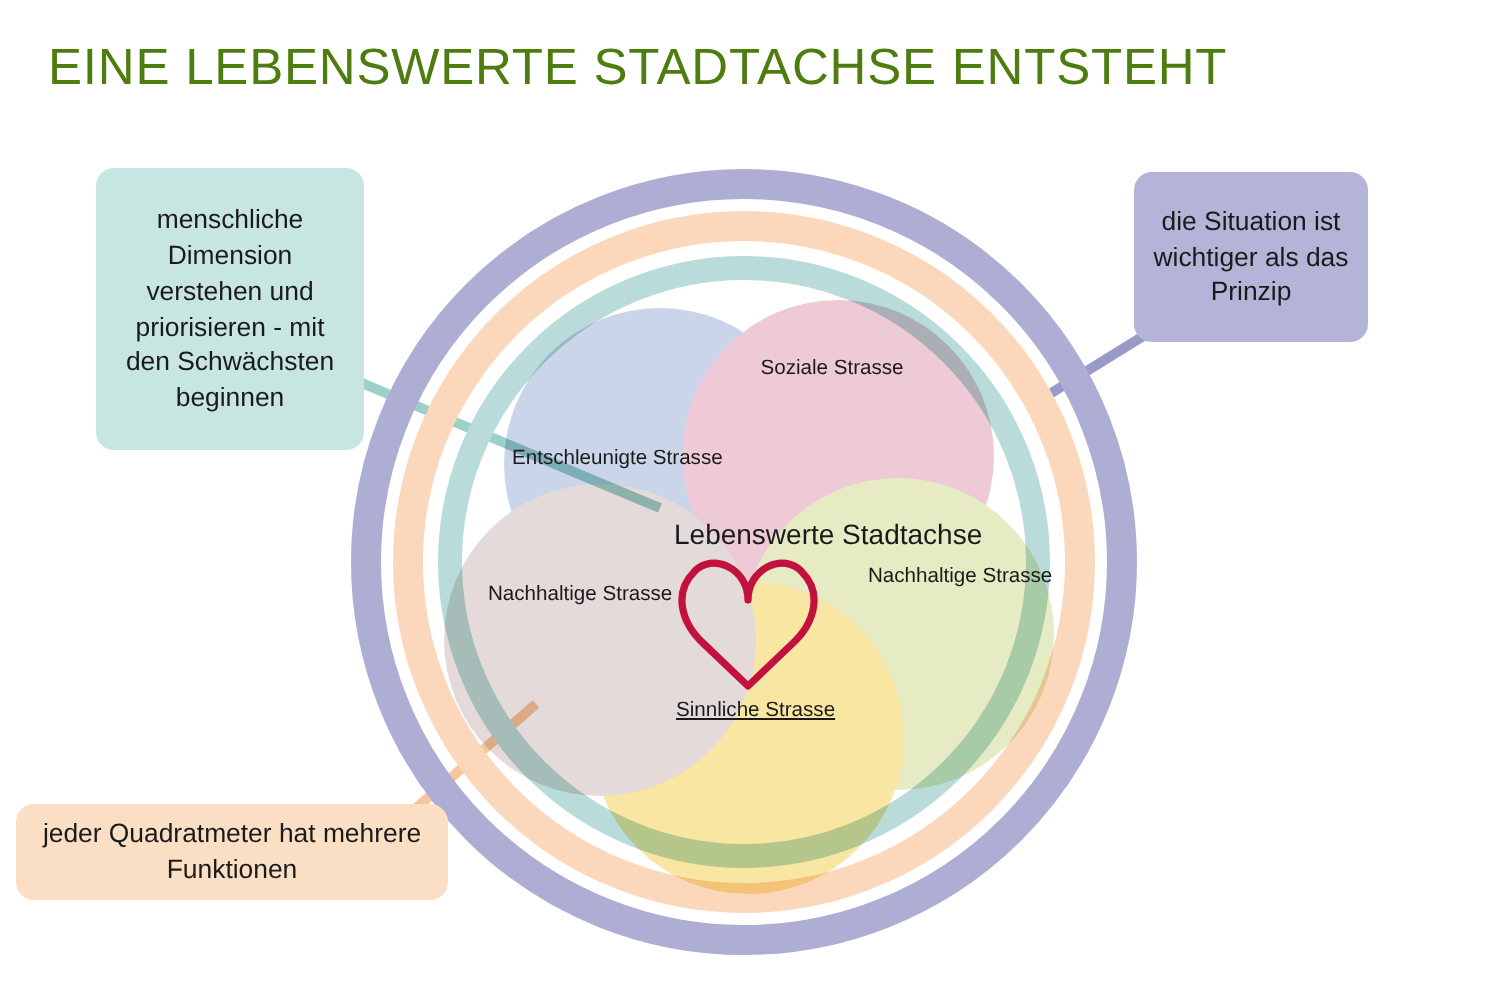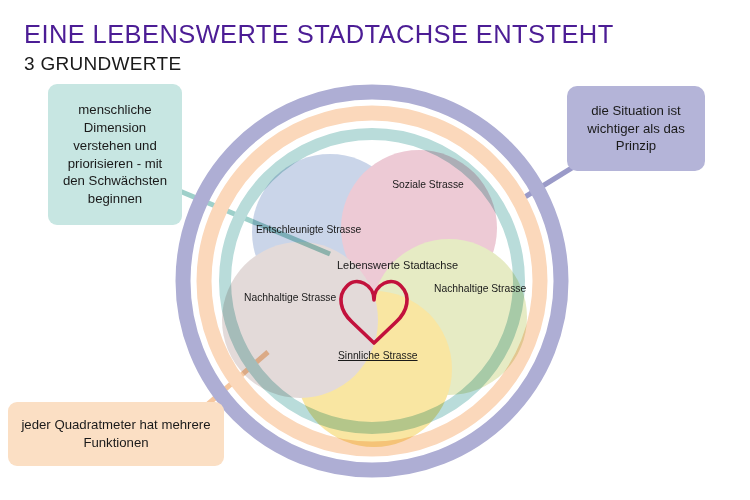--- a/index.html
+++ b/index.html
@@ -25,21 +25,21 @@
   
   #heading-block {
     position: absolute;
     left: 24px;
     top: 20px;
     width: 640px;
   }
   #page-title {
     font-size: 25.5px;
     letter-spacing: 0.4px;
-    color: #4c1d95;
+    color: #4d7c0f;
     font-weight: 400;
     line-height: 1.12;
     white-space: nowrap;
   }
   #page-subtitle {
     font-size: 19px;
     letter-spacing: 0.3px;
     color: #1a1a1a;
     font-weight: 400;
     line-height: 1.15;
@@ -69,65 +69,63 @@
     padding: 6px 8px;
   }
   #callout-human {
     left: 48px; top: 84px;
     width: 134px; height: 141px;
     background: #c7e6e2;
     text-align: center;
   }
   #callout-situation {
     left: 567px; top: 86px;
-    width: 138px; height: 85px;
+    width: 117px; height: 85px;
     background: #b4b4d8;
-    border-radius: 10px;
   }
   #callout-function {
     left: 8px; top: 402px;
-    width: 216px; height: 64px;
+    width: 216px; height: 48px;
     background: #fbdfc4;
   }
   .callout-text { display: block; }
 
   
   .venn-label {
     position: absolute;
     text-align: center;
     color: #1a1a1a;
     font-size: 10.3px;
     line-height: 1.32;
     white-space: nowrap;
   }
   #label-entschleunigte { left: 256px; top: 190px; width: 92px; margin-top: 33px; }
-  #label-soziale        { left: 388px; top: 178px; width: 80px; }
+  #label-soziale        { left: 376px; top: 178px; width: 80px; }
   #label-nachhaltige    { left: 434px; top: 282px; width: 84px; }
   #label-sinnliche      { left: 338px; top: 349px; width: 78px; text-decoration: underline; }
   #label-produktive     { left: 244px; top: 291px; width: 78px; }
 
   #label-heart {
     position: absolute;
     left: 337px; top: 258px;
     width: 74px;
     text-align: left;
     color: #1a1a1a;
-    font-size: 11px;
+    font-size: 14px;
     line-height: 1.3;
     white-space: nowrap;
   }
 </style>
 </head>
 <body>
 
 <div id="slide">
 
   <div id="heading-block">
     <div id="page-title">EINE LEBENSWERTE STADTACHSE ENTSTEHT</div>
-    <div id="page-subtitle">3 GRUNDWERTE</div>
   </div>
 
   <div id="diagram-stage">
     <svg id="diagram-svg" width="750" height="500" viewBox="0 0 750 500">
 
       <line x1="120" y1="166" x2="330" y2="254" stroke="#9ed0ca" stroke-width="5"></line>
       <line x1="604" y1="148" x2="520" y2="200" stroke="#9a9ac8" stroke-width="5"></line>
       <line x1="185" y1="424" x2="268" y2="352" stroke="#f6c79e" stroke-width="5"></line>
 
       <circle cx="372" cy="281" r="189" fill="none" stroke="#aeaed4" stroke-width="15"></circle>

